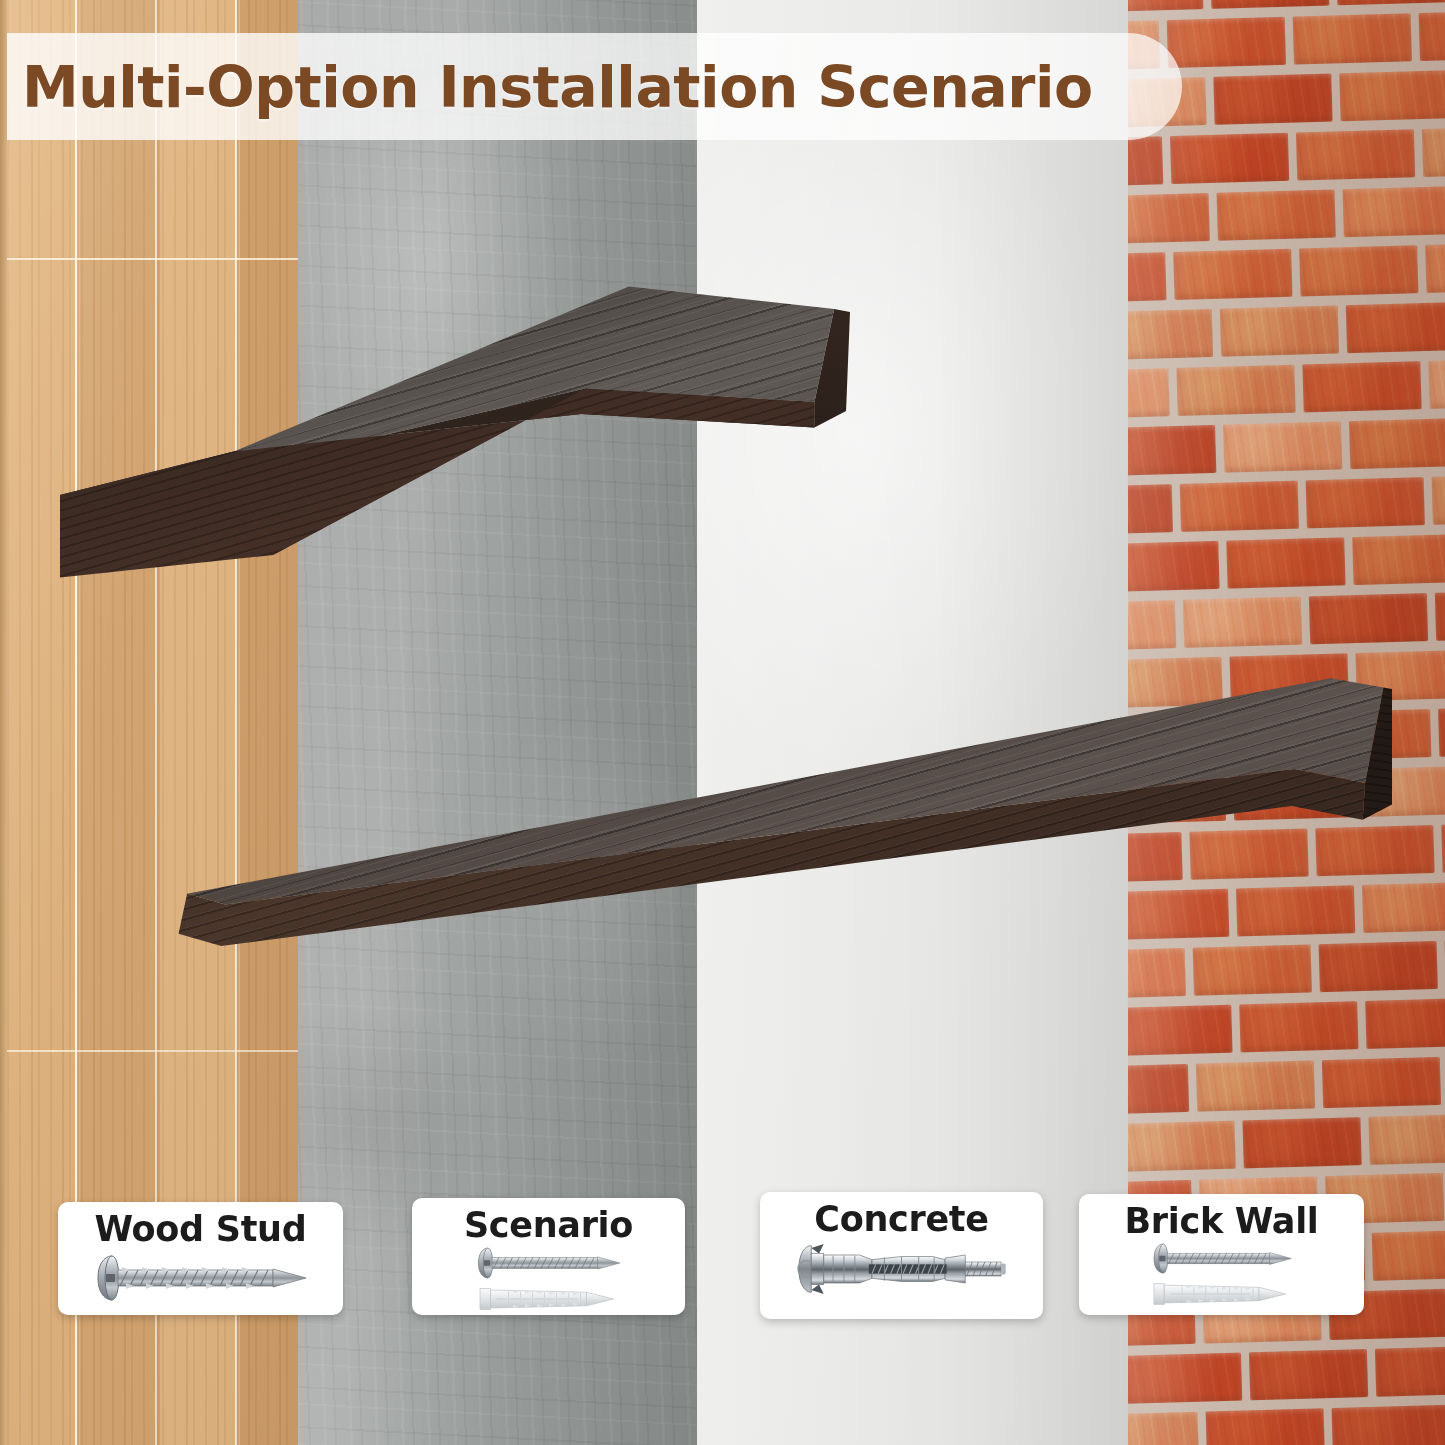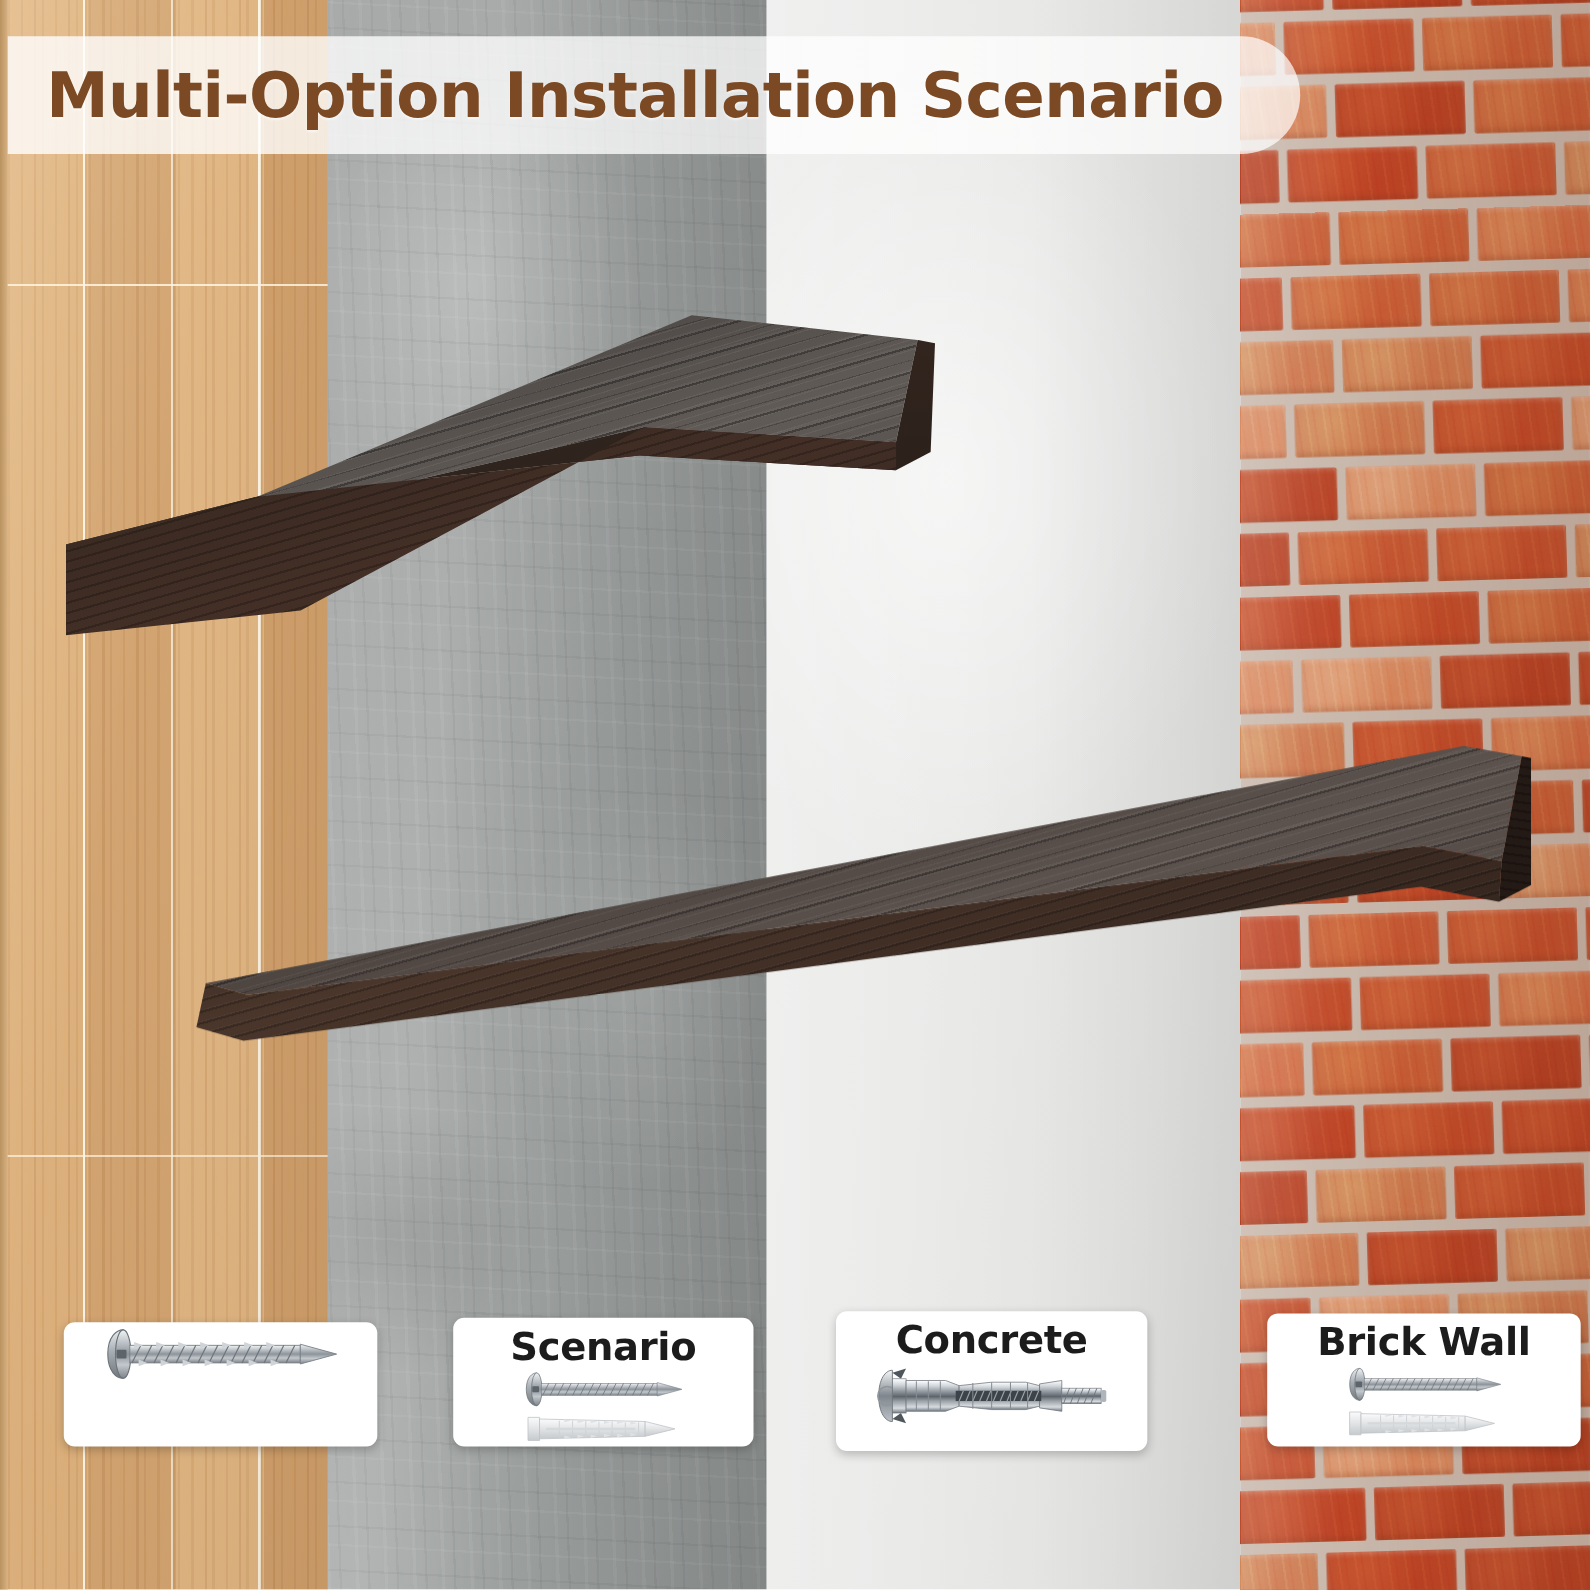--- a/index.html
+++ b/index.html
@@ -160,40 +160,40 @@
   }
 
   
   #title-banner {
     position:absolute; left:-20px; top:33px; width:1202px; height:107px;
     border-radius:0 56px 56px 0;
     background:linear-gradient(90deg, rgba(255,255,255,.80), rgba(255,255,255,.74) 75%, rgba(255,255,255,.70));
     display:flex; align-items:center;
   }
   #page-title {
-    margin-left:62px; font-size:57px; font-weight:bold; letter-spacing:-0.5px;
+    margin-left:42px; font-size:57px; font-weight:bold; letter-spacing:-0.5px;
     color:#7b4a24; white-space:nowrap;
     text-shadow:0 2px 2px rgba(255,255,255,.55);
     font-family:"DejaVu Sans","Liberation Sans",sans-serif;
   }
 
   
   #option-cards { position:absolute; left:0; top:1196px; width:1445px; height:125px; }
   .card { position:absolute; background:#fff; border-radius:10px;
     box-shadow:0 3px 9px rgba(0,0,0,.22);
     display:flex; flex-direction:column; align-items:center; }
   .card-label { font-size:35px; font-weight:bold; color:#1c1c1c;
     margin-top:7px; white-space:nowrap; letter-spacing:-0.3px;
     font-family:"DejaVu Sans","Liberation Sans",sans-serif; }
   .hw { margin-top:4px; }
 
   #card-wood     { left:58px;   top:6px;  width:285px; height:113px; }
   #card-concrete { left:412px;  top:2px;  width:273px; height:117px; }
   #card-drywall  { left:760px;  top:-4px; width:283px; height:127px; }
-  #card-brick    { left:1152px; top:-2px; width:285px; height:121px; }
+  #card-brick    { left:1079px; top:-2px; width:285px; height:121px; }
 
   
   #left-edge { position:absolute; left:0; top:0; width:7px; height:1445px;
     background:linear-gradient(90deg,#b9925f,#d8b184); }
 </style>
 </head>
 <body>
 
 <div id="scene">
 
@@ -359,20 +359,21 @@
     <div class="face-cap"></div>
   </div>
 
   <div id="title-banner">
     <div id="page-title">Multi-Option Installation Scenario</div>
   </div>
 
   <div id="option-cards">
 
     <div class="card" id="card-wood">
+      <div class="card-label">Wood Stud</div>
       <svg class="hw" width="218" height="50" viewBox="0 0 218 50">
         <defs>
           <linearGradient id="mtl" x1="0" y1="0" x2="0" y2="1">
             <stop offset="0%" stop-color="#f2f4f5"></stop>
               <stop offset="28%" stop-color="#b9bfc4"></stop>
             <stop offset="50%" stop-color="#8d949a"></stop>
               <stop offset="72%" stop-color="#c2c8cc"></stop>
             <stop offset="100%" stop-color="#7d848a"></stop>
           </linearGradient>
           <linearGradient id="mtl2" x1="0" y1="0" x2="0" y2="1">

